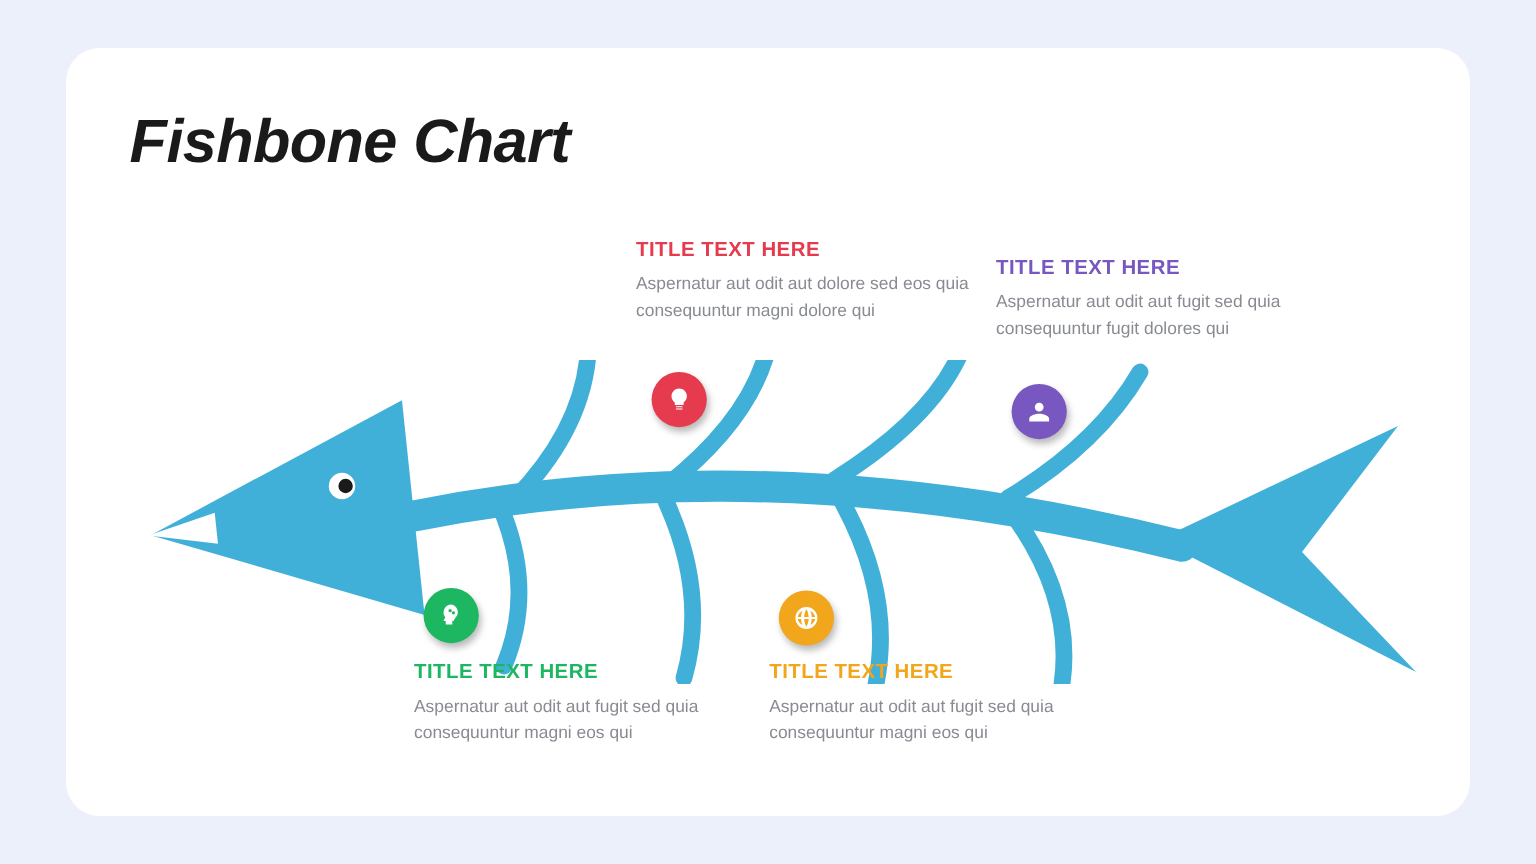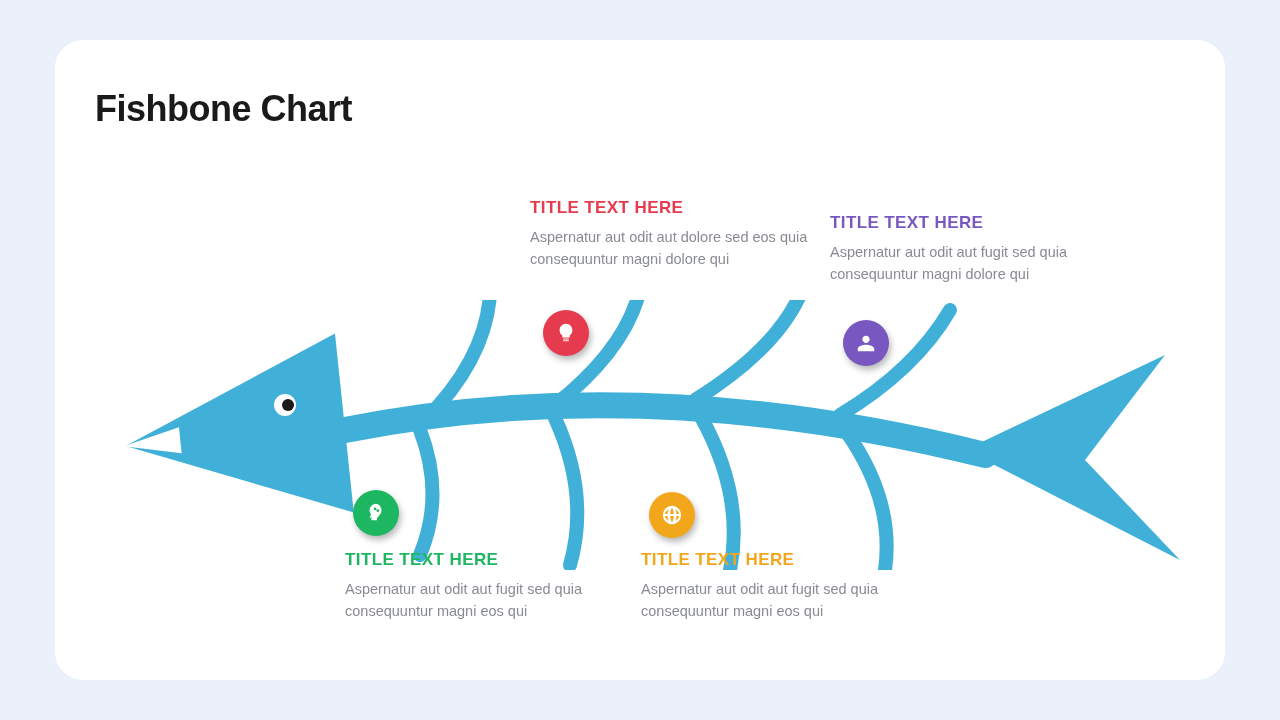--- a/index.html
+++ b/index.html
@@ -24,25 +24,26 @@
   }
   .card{
     position:absolute;
     left:55px; top:40px;
     width:1170px; height:640px;
     background:var(--card);
     border-radius:28px;
   }
   .title{
     position:absolute;
-    left:40px; top:48px;
-    font-size:36px;
+    left:53px; top:48px;
+    font-size:51px;
     font-weight:800;
     letter-spacing:-0.5px;
     color:var(--text);
+    font-style:italic;
   }
   .fish{
     position:absolute;
     left:30px; top:260px;
     width:1110px; height:270px;
   }
   .fish svg{display:block;}
   .eye-outer{fill:#ffffff;}
   .eye-inner{fill:#1a1a1a;}
 
@@ -122,21 +123,21 @@
     <div class="p">Aspernatur aut odit aut dolore sed eos quia consequuntur magni dolore qui</div>
   </div>
 
   <div class="dot c-purple" style="left:788px;top:280px">
     <svg viewBox="0 0 24 24">
         <path d="M12 12c2.21 0 4-1.79 4-4S14.21 4 12 4 8 5.79 8 8s1.79 4 4 4zm0 2c-3 0-9 1.5-9 4.5V21h18v-2.5c0-3-6-4.5-9-4.5z"></path>
       </svg>
   </div>
   <div class="block" style="left:775px;top:173px">
     <div class="h t-purple">TITLE TEXT HERE</div>
-    <div class="p">Aspernatur aut odit aut fugit sed quia consequuntur magni dolore qui</div>
+    <div class="p">Aspernatur aut odit aut fugit sed quia consequuntur fugit dolores qui</div>
   </div>
 
   <div class="dot c-green" style="left:298px;top:450px">
     <svg viewBox="0 0 24 24">
         <path d="M12 2a7 7 0 0 0-7 7c0 1.74.63 3.33 1.68 4.56L5 17h2v3h6v-3h1l2-3.18A7 7 0 0 0 12 2zm-1 4a1.5 1.5 0 1 1 0 3 1.5 1.5 0 0 1 0-3zm3 2a1.5 1.5 0 1 1 0 3 1.5 1.5 0 0 1 0-3z"></path>
       </svg>
   </div>
   <div class="block" style="left:290px;top:510px">
     <div class="h t-green">TITLE TEXT HERE</div>
     <div class="p">Aspernatur aut odit aut fugit sed quia consequuntur magni eos qui</div>

